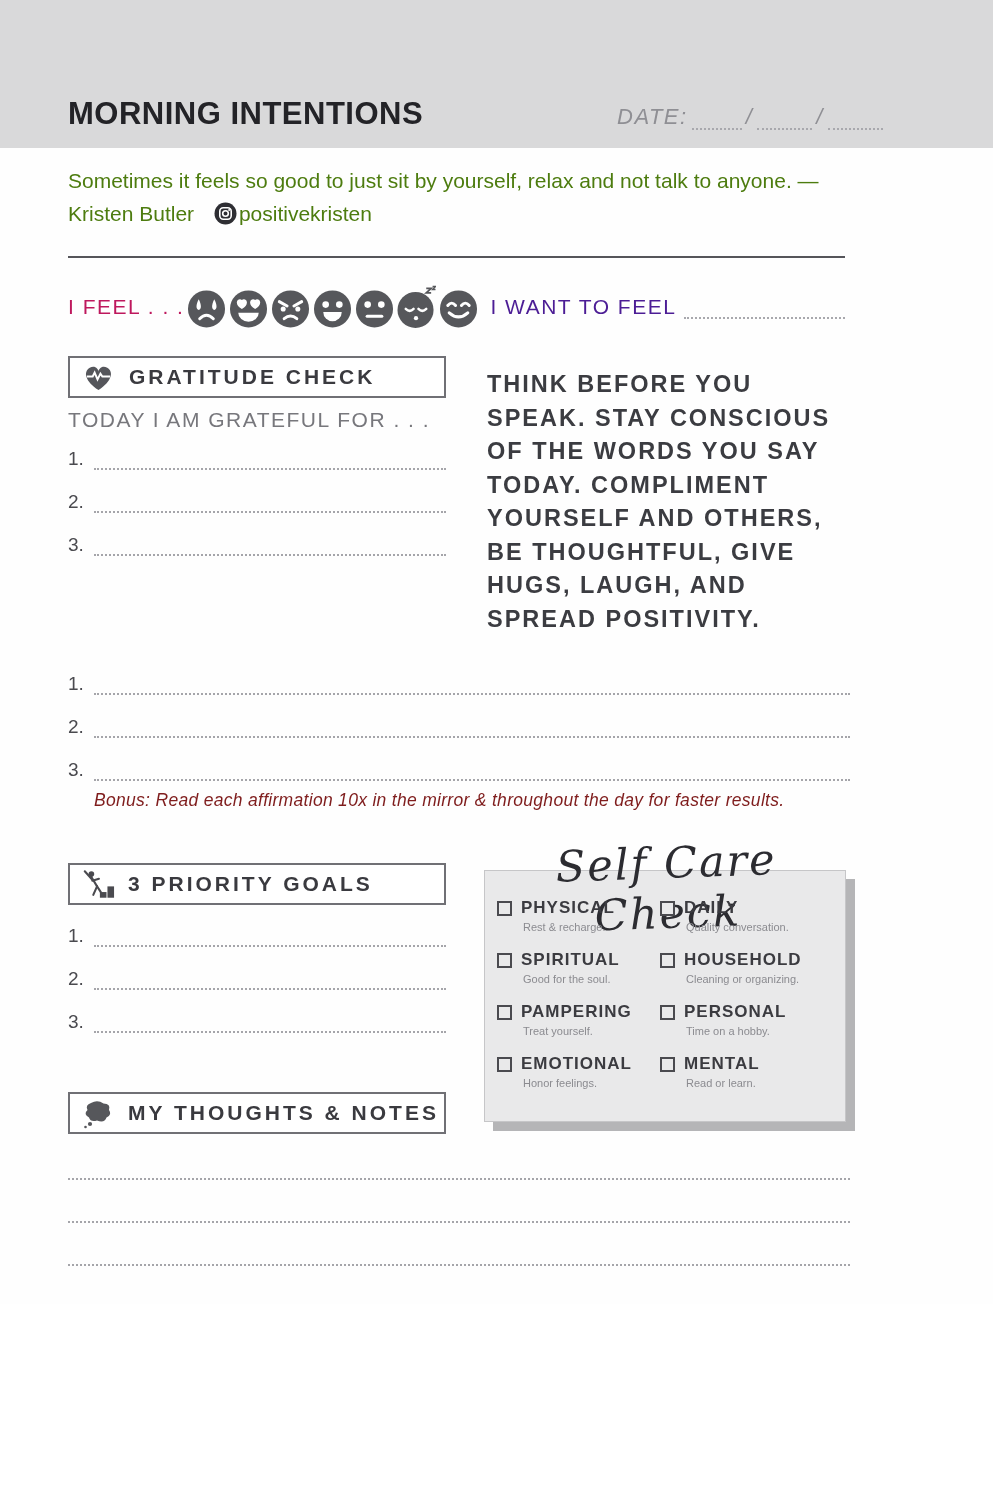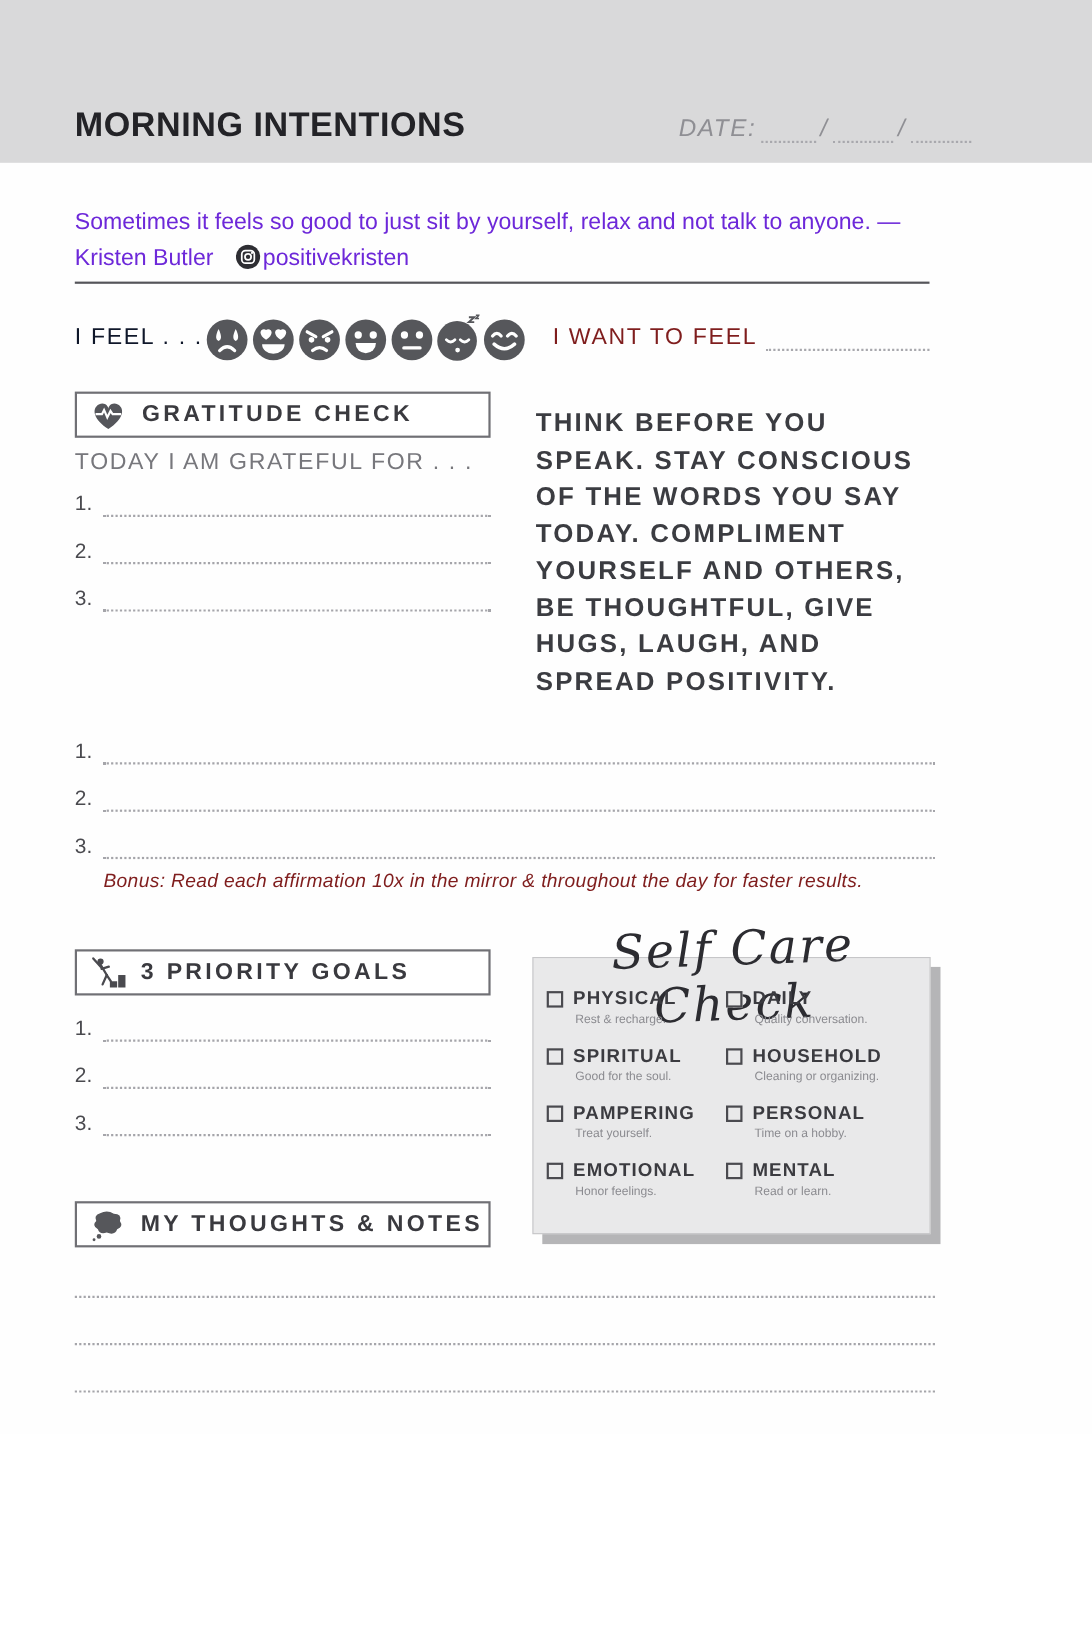--- a/index.html
+++ b/index.html
@@ -8,28 +8,28 @@
     position:relative; width:993px; height:1304px; background:#fefefe;
     font-family:"Liberation Sans", sans-serif; color:#3c3c41; overflow:hidden;
   }
   
   .header-band { position:absolute; left:0; top:0; width:993px; height:148px; background:#d9d9da; }
   .page-title { position:absolute; left:68px; top:96px; font-size:31px; font-weight:bold; letter-spacing:0.5px; color:#232327; }
   .date-row { position:absolute; left:617px; top:104px; display:flex; align-items:flex-end; font-size:22px; color:#8f8f94; letter-spacing:1.5px;font-style:italic; }
   .date-seg { display:inline-block; width:50px; border-bottom:2px dotted #a8a8ad; height:22px; margin:0 4px; }
   .date-slash { color:#8f8f94; font-size:22px; }
   
-  .quote { position:absolute; left:68px; top:185px; width:795px; font-size:21px; line-height:33px; color:#6d28d9; }
+  .quote { position:absolute; left:68px; top:164px; width:795px; font-size:21px; line-height:33px; color:#4d7c0f; }
   .ig-icon { display:inline-block; vertical-align:-4px; margin-left:14px; margin-right:2px; }
   .divider { position:absolute; left:68px; top:256px; width:777px; border-top:2px solid #55555a; }
   
   .feel-row { position:absolute; left:68px; top:285px; width:777px; display:flex; align-items:center; }
-  .feel-label { font-size:21px; color:#0f172a; letter-spacing:1.5px; white-space:nowrap; }
+  .feel-label { font-size:21px; color:#be185d; letter-spacing:1.5px; white-space:nowrap; }
   .emoji { width:39px; height:44px; margin-left:3px; flex:0 0 auto; }
-  .want-label { font-size:21px; color:#7f1d1d; letter-spacing:1.5px; white-space:nowrap; margin-left:24px; }
+  .want-label { font-size:21px; color:#4c1d95; letter-spacing:1.5px; white-space:nowrap; margin-left:12px; }
   .want-line { flex:1 1 auto; border-bottom:2px dotted #a8a8ad; height:24px; margin-left:8px; }
   
   .section-box { position:absolute; left:68px; width:378px; height:42px; border:2px solid #707075;
     display:flex; align-items:center; padding-left:11px; background:#fff; }
   .section-box .icon { flex:0 0 auto; margin-right:13px; display:flex; align-items:center; }
   .section-title { font-size:21px; font-weight:bold; letter-spacing:3px; color:#3a3a3f; white-space:nowrap; }
   .gratitude-box { top:356px; }
   .affirm-box { top:610px; }
   .goals-box { top:863px; }
   .notes-box { top:1092px; }

